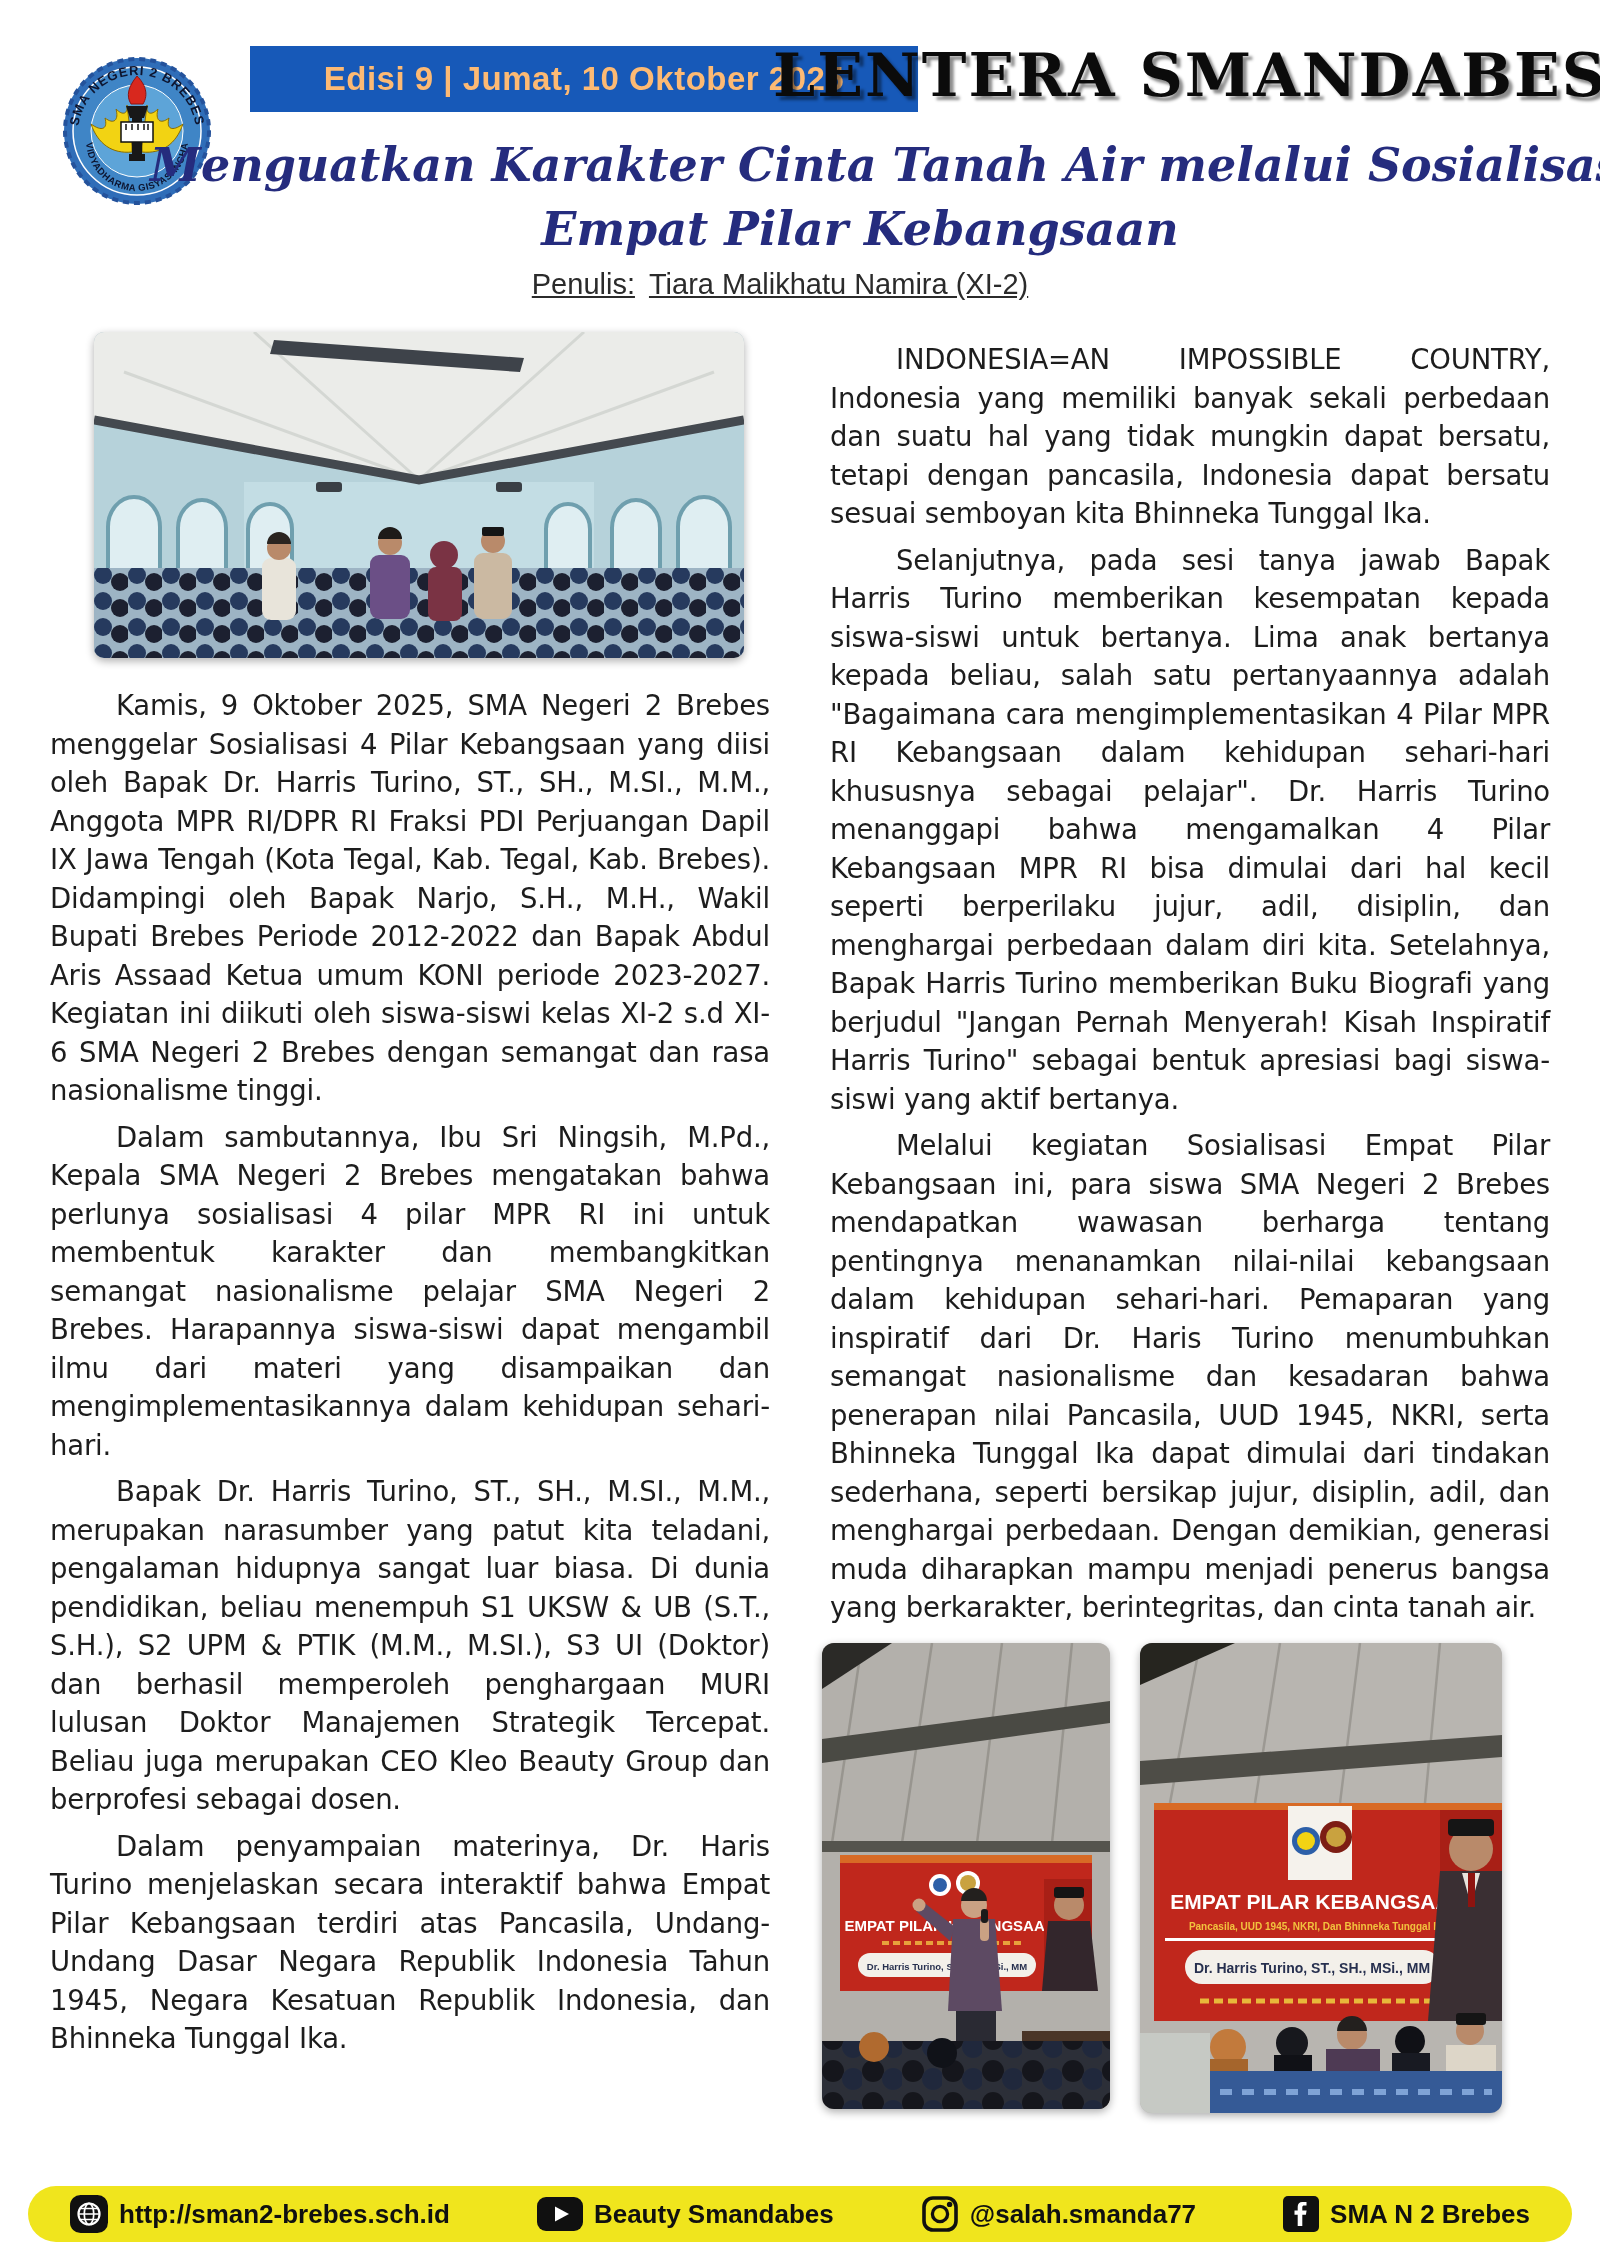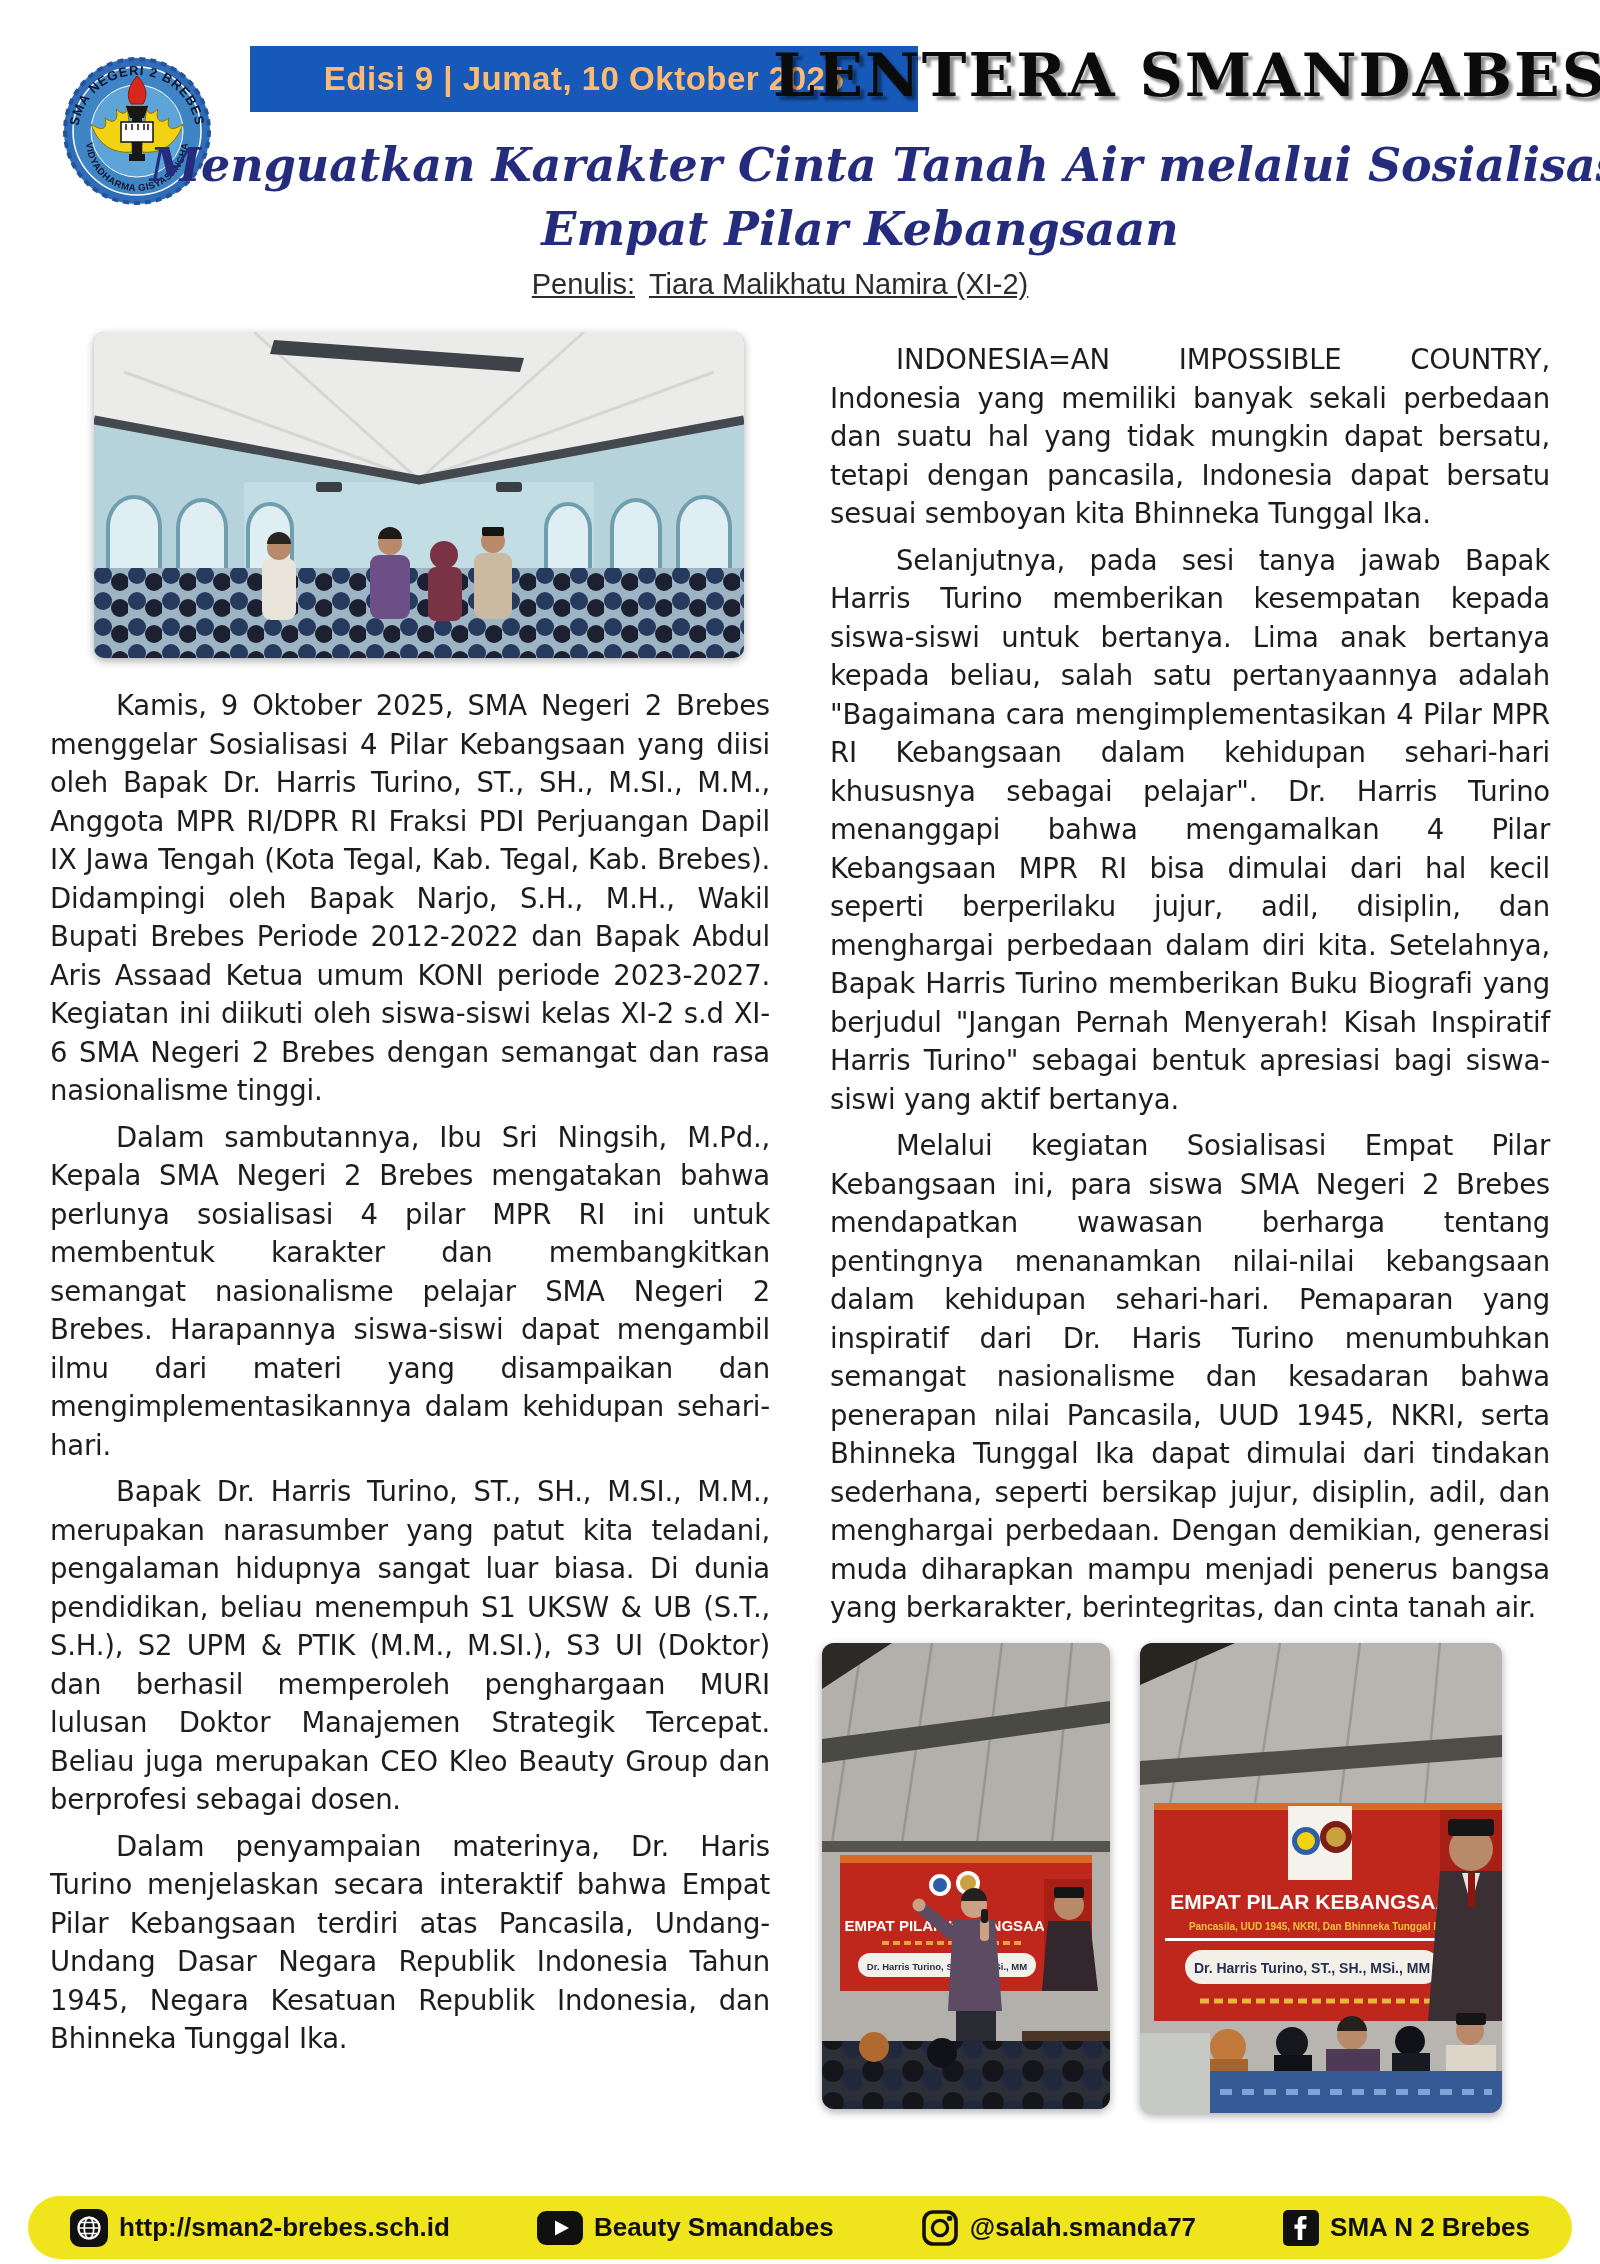--- a/index.html
+++ b/index.html
@@ -42,24 +42,24 @@
     font-size:27.5px;line-height:38.5px;letter-spacing:-0.2px;color:#1d1d1d;
   }
   .photo{border-radius:12px;overflow:hidden;box-shadow:0 3px 9px rgba(0,0,0,.32);background:#ccc;}
   .photo svg{display:block;width:100%;height:100%;}
   .photo-hall{width:650px;height:326px;margin:0 0 28px 52px;border-radius:10px;}
   .photo-row{display:flex;gap:30px;margin-top:16px;align-items:flex-start;}
   .photo-speaker{width:288px;height:466px;}
   .photo-banner{width:362px;height:470px;}
   
   .footer-bar{
-    position:absolute;left:28px;right:28px;top:2186px;height:63px;
+    position:absolute;left:28px;right:28px;top:2186px;height:56px;
     background:var(--footer-yellow,#f0e51d);border-radius:32px;
     display:flex;align-items:center;justify-content:space-between;
-    padding:1px 42px;box-sizing:border-box;margin-top:10px;
+    padding:1px 42px;box-sizing:border-box;
   }
   .f-item{display:flex;align-items:center;gap:11px;
     font:700 26px "Liberation Sans",sans-serif;color:#101010;white-space:nowrap;}
   .f-item svg{display:block;}
 </style>
 </head>
 <body>
 
 <div class="page">
 

